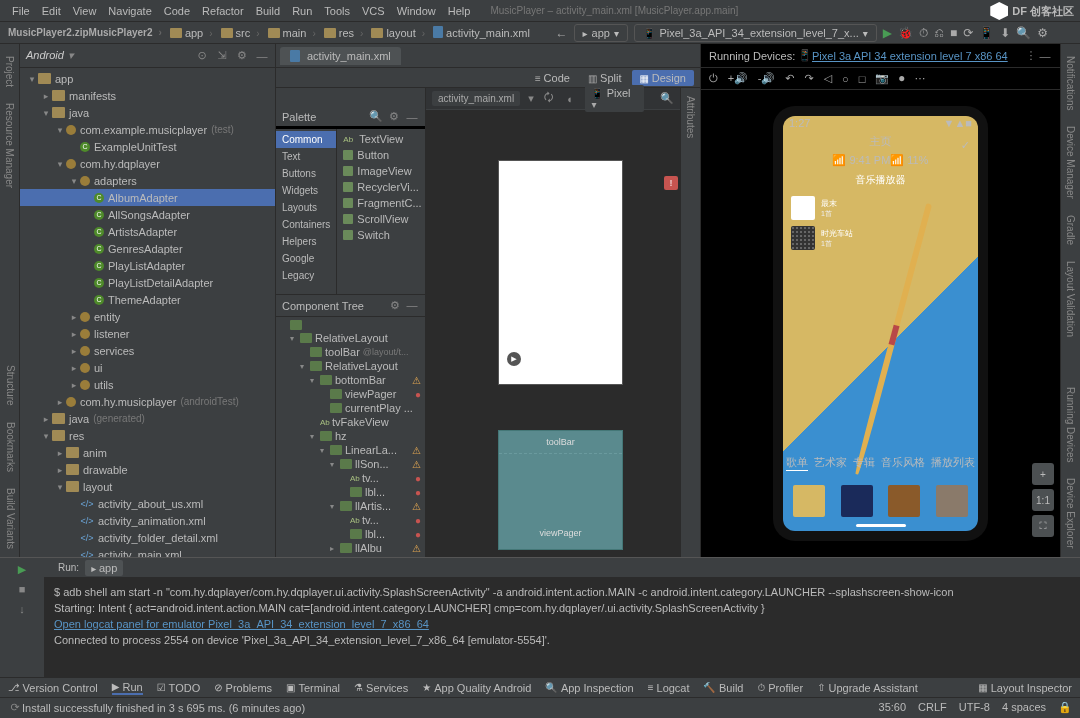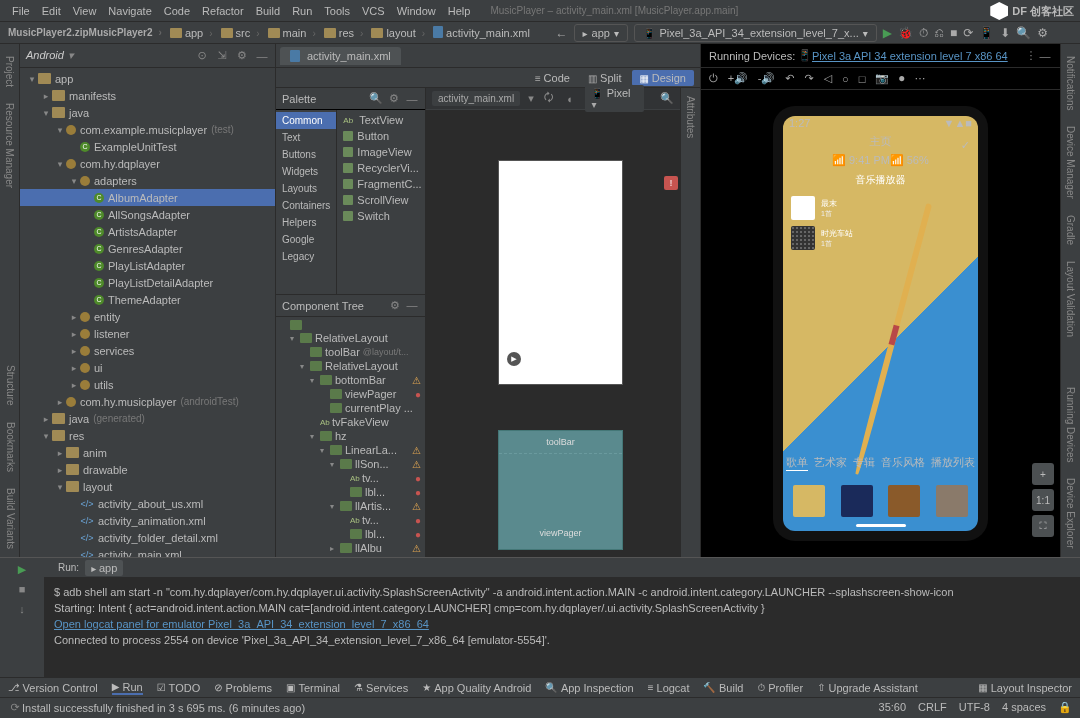--- a/index.html
+++ b/index.html
@@ -38,21 +38,21 @@
 .tree-row .txt { font-size:11px; }
 .tree-row .dim { color:#787878; margin-left:4px; font-size:10px; }
 .mid-pane { flex:1; display:flex; flex-direction:column; background:#2b2b2b; min-width:0; }
 .tab-bar { height:24px; background:#3c3f41; display:flex; align-items:center; border-bottom:1px solid #2b2b2b; padding-left:4px; }
 .tab { padding:3px 10px; background:#4e5254; border-radius:3px 3px 0 0; display:flex; align-items:center; gap:4px; margin-right:2px; }
 .view-toggle { height:20px; background:#3c3f41; border-bottom:1px solid #2b2b2b; display:flex; justify-content:flex-end; align-items:center; padding-right:6px; gap:2px; }
 .vt-btn { padding:2px 8px; font-size:10px; color:#aaa; cursor:pointer; border-radius:2px; }
 .vt-btn.act { background:#4b6eaf; color:#fff; }
 .editor-body { flex:1; display:flex; min-height:0; }
 .palette-col { width:150px; background:#3c3f41; border-right:1px solid #2b2b2b; display:flex; flex-direction:column; }
-.pal-hdr { height:22px; border-bottom:1px solid #000000; display:flex; align-items:center; padding:0 6px; font-size:10px; }
+.pal-hdr { height:22px; border-bottom:3px solid #000000; display:flex; align-items:center; padding:0 6px; font-size:10px;margin-top:19px; }
 .pal-hdr .tools { margin-left:auto; display:flex; gap:4px; }
 .pal-split { flex:1; display:flex; min-height:0; }
 .pal-cats { width:62px; border-right:1px solid #2b2b2b; padding:2px 0; }
 .pal-cat { padding:3px 6px; font-size:10px; cursor:pointer; }
 .pal-cat.act { background:#4b6eaf; color:#fff; }
 .pal-items { flex:1; padding:2px 0; }
 .pal-item { padding:2px 6px; font-size:10px; display:flex; align-items:center; gap:4px; cursor:pointer; }
 .pal-item .pi-ic { width:10px; height:10px; background:#6a8a5a; border-radius:1px; }
 .tree-col { width:150px; background:#3c3f41; border-right:1px solid #2b2b2b; border-top:1px solid #2b2b2b; display:flex; flex-direction:column; }
 .ct-hdr { height:22px; display:flex; align-items:center; padding:0 6px; font-size:10px; border-bottom:1px solid #2b2b2b; }
@@ -568,21 +568,21 @@
     <div class="emu-body">
       <div class="phone">
         <div class="phone-screen">
           <div class="ps-status">
               <span>1:27</span>
               <span>▼▲■</span>
             </div>
           <div class="ps-hdr"><span>主页</span><span class="chk">✓</span></div>
           <div class="ps-sub">
               <span>📶 <span>9:41 PM</span></span>
-              <span>📶 <span>56%</span></span>
+              <span>📶 <span>11%</span></span>
             </div>
           <div class="ps-title">音乐播放器</div>
           <div class="ps-item">
               <div class="ps-thumb"></div>
               <div class="ps-info">
                 <div class="t1">最末</div>
                 <div class="t2">1首</div>
               </div>
             </div>
           <div class="ps-item">

